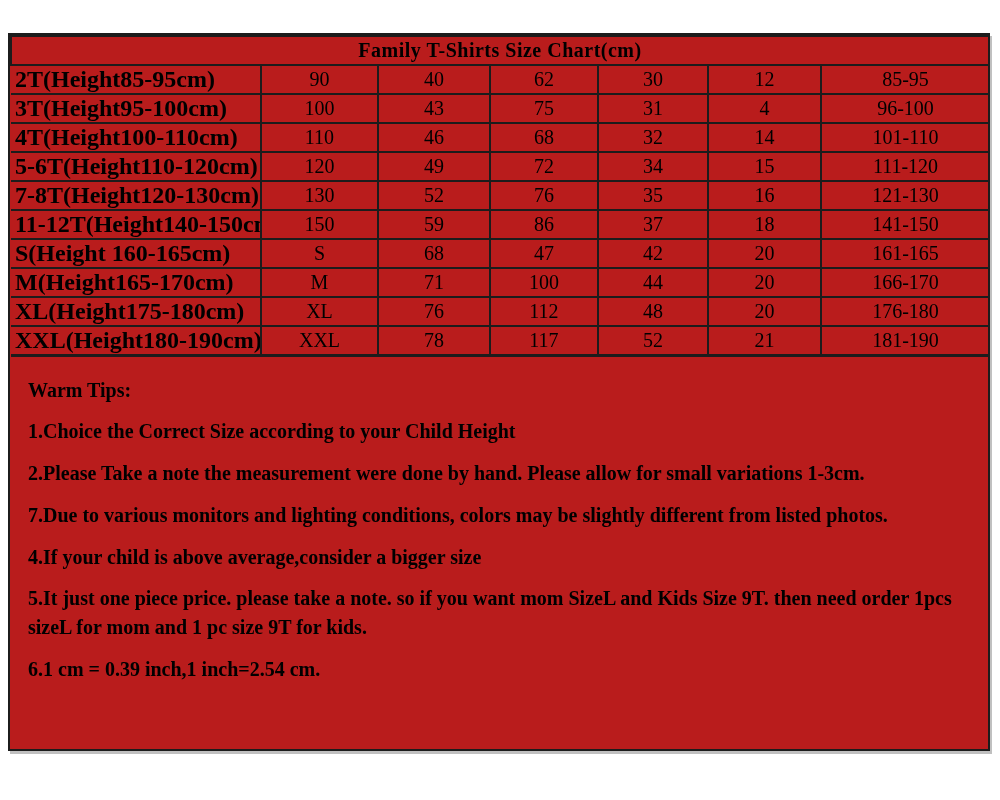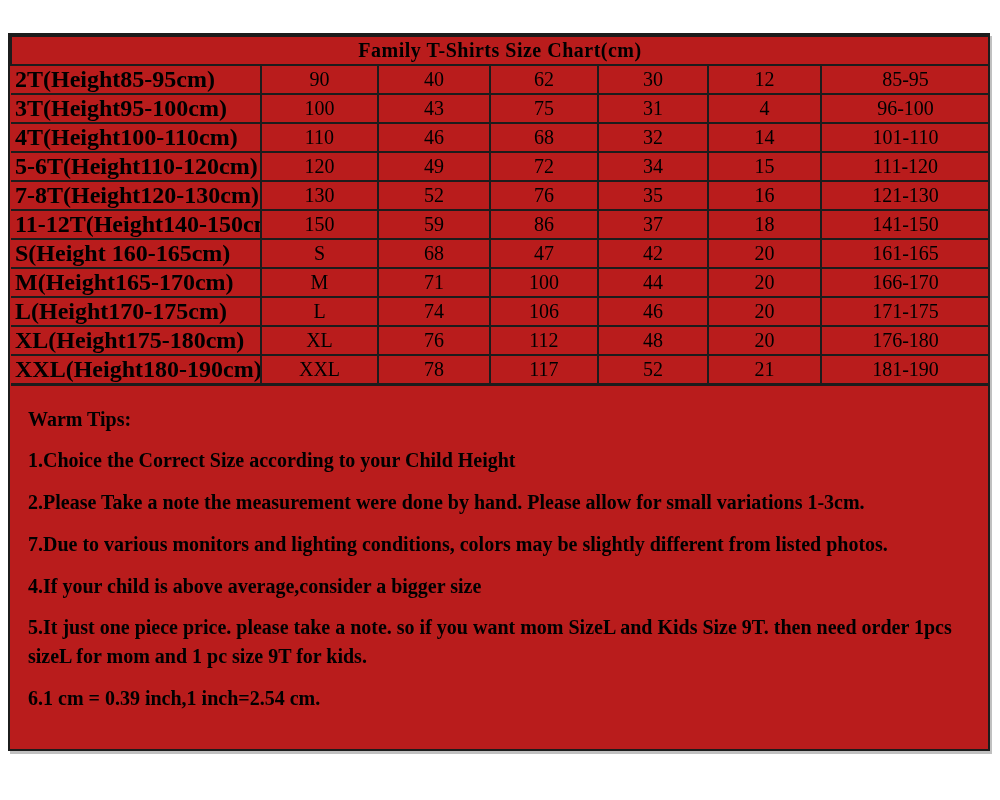--- a/index.html
+++ b/index.html
@@ -179,29 +179,20 @@
         <tr>
           <td class="first">M(Height165-170cm)</td>
           <td>M</td>
           <td>71</td>
           <td>100</td>
           <td>44</td>
           <td>20</td>
           <td class="last">166-170</td>
         </tr>
         <tr>
-          <td class="first">L(Height170-175cm)</td>
-          <td>L</td>
-          <td>74</td>
-          <td>106</td>
-          <td>46</td>
-          <td>20</td>
-          <td class="last">171-175</td>
-        </tr>
-        <tr>
           <td class="first">XL(Height175-180cm)</td>
           <td>XL</td>
           <td>76</td>
           <td>112</td>
           <td>48</td>
           <td>20</td>
           <td class="last">176-180</td>
         </tr>
         <tr class="last-row">
           <td class="first">XXL(Height180-190cm)</td>

